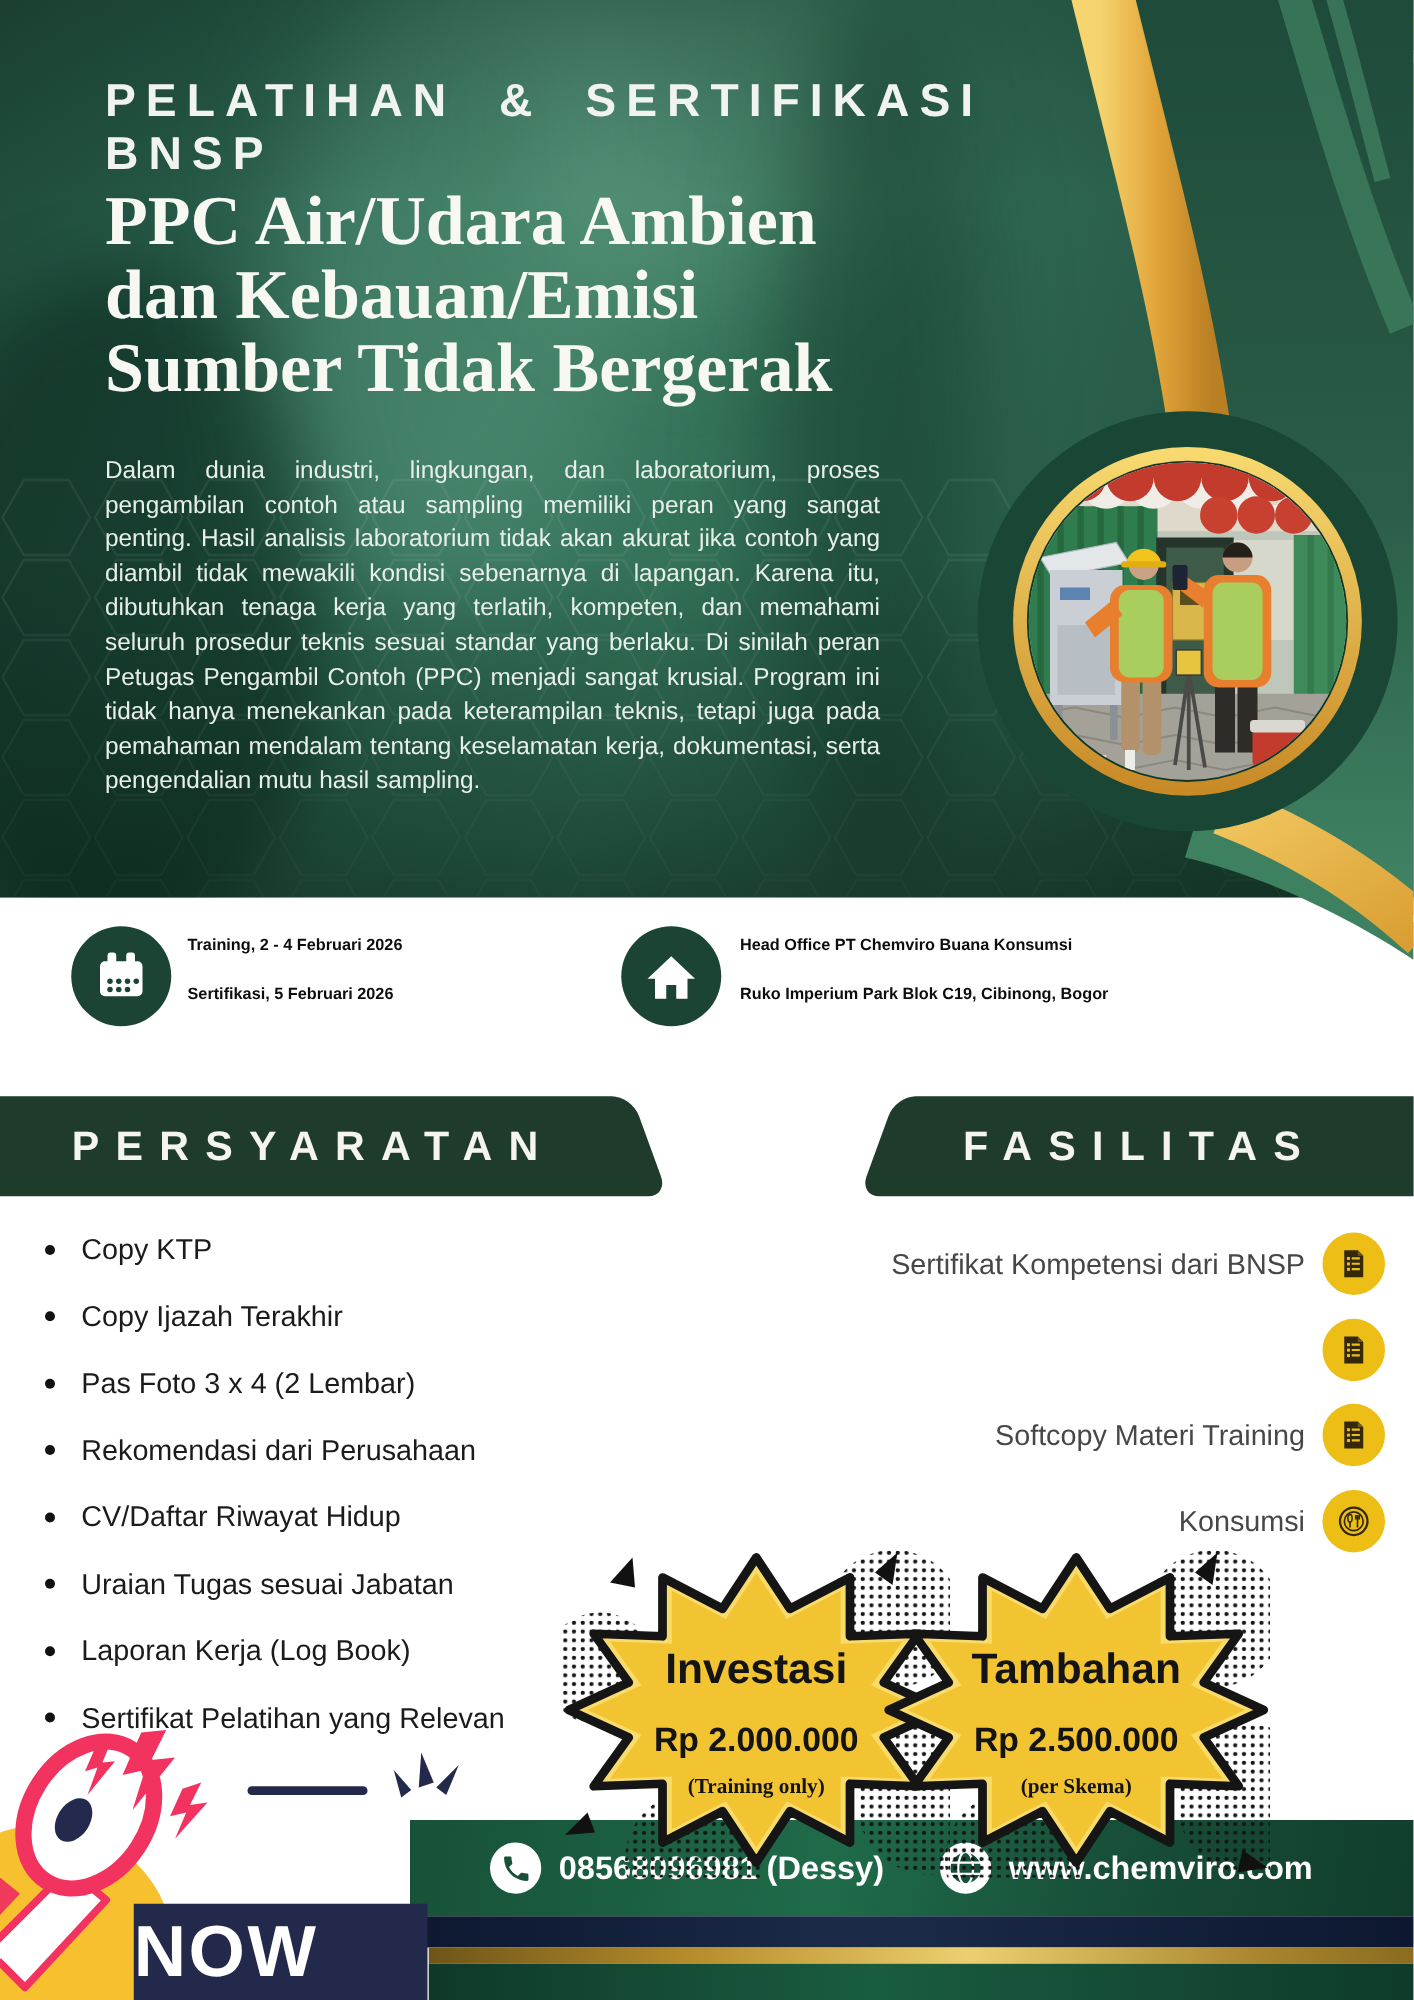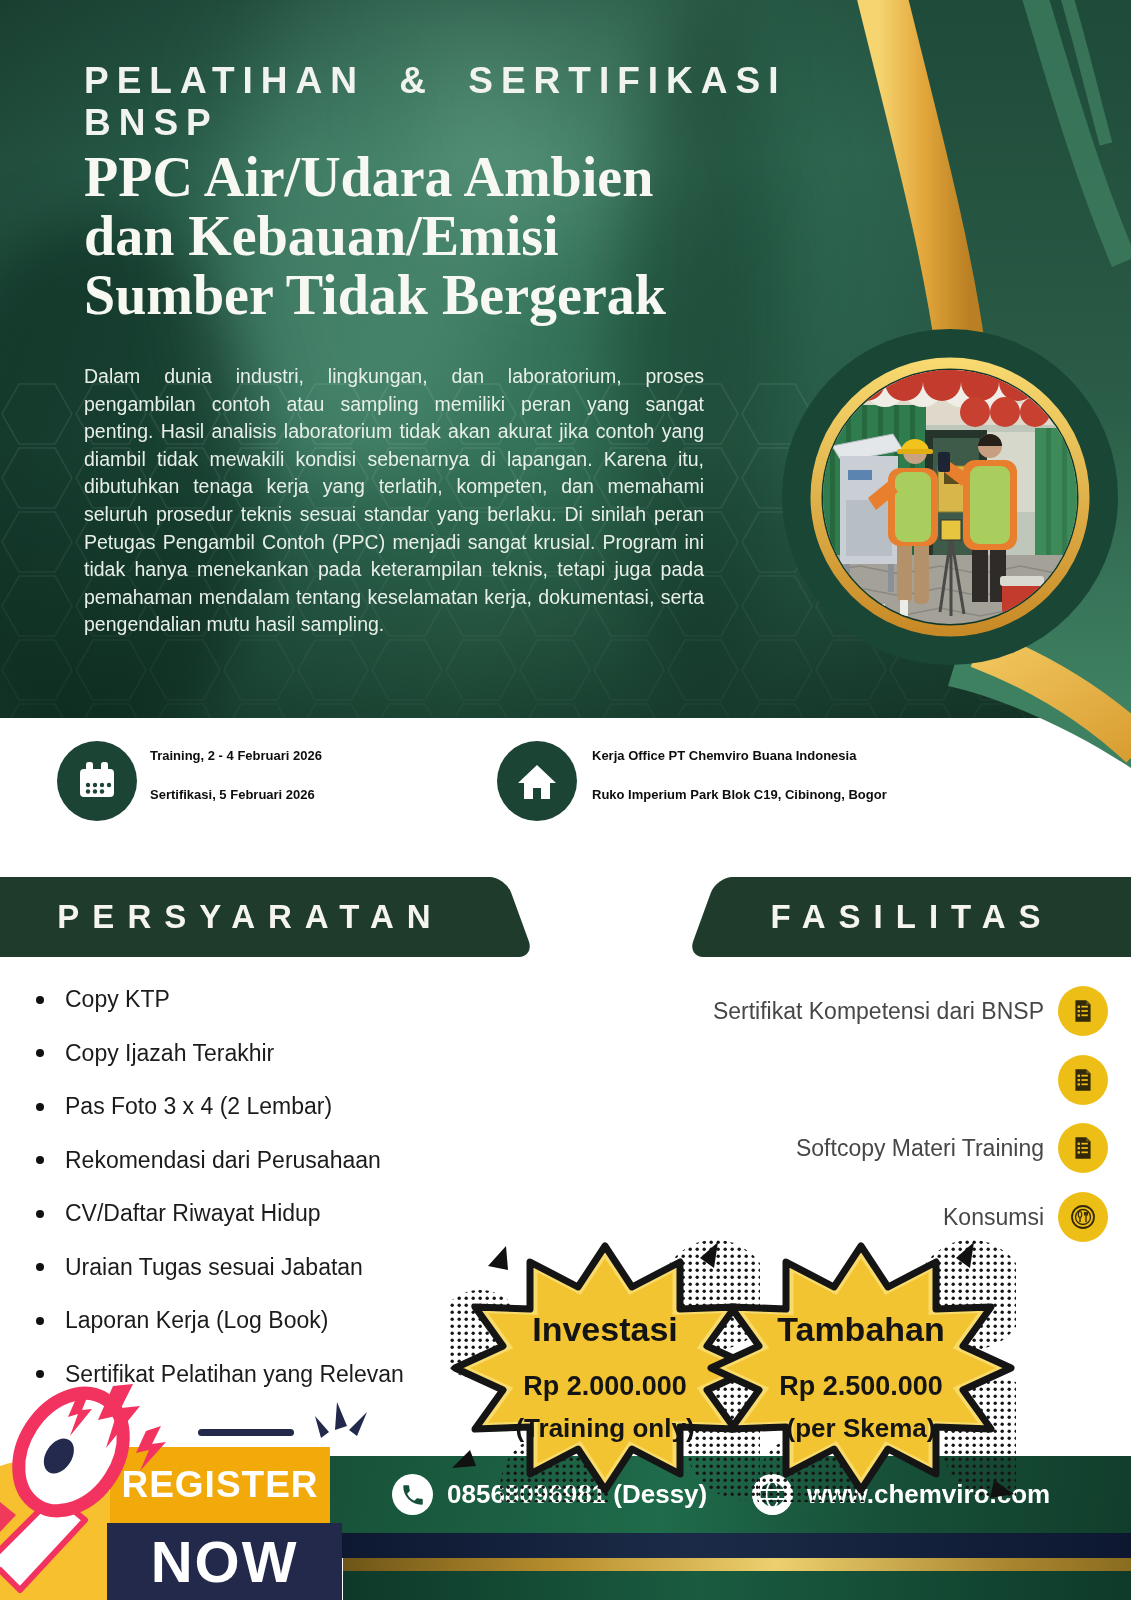--- a/index.html
+++ b/index.html
@@ -57,21 +57,21 @@
   .fas-label{font-size:23px;color:#474747;text-align:right;}
   .fas-circle{width:50px;height:50px;border-radius:50%;background:#EDBE16;margin-left:14px;
               display:flex;align-items:center;justify-content:center;flex:0 0 auto;}
 
   
   .burst{position:absolute;width:310px;height:262px;z-index:5;}
   .burst-a{left:450px;top:1240px;} .burst-b{left:706px;top:1240px;}
   .burst svg{position:absolute;left:0;top:0;}
   .burst-text{position:absolute;inset:0;display:flex;flex-direction:column;align-items:center;justify-content:center;
               transform:translateY(6px);color:#141414;font-weight:700;text-align:center;}
-  .bt-title{font-size:34px;} .bt-amount{font-size:27px;margin-top:22px;} .bt-note{font-size:26px;margin-top:11px;}
+  .bt-title{font-size:34px;} .bt-amount{font-size:27px;margin-top:22px;} .bt-note{font-size:17px;margin-top:11px;font-family:Liberation Serif, serif;}
 
   
   .bar-green{position:absolute;left:328px;top:1456px;width:803px;height:77px;z-index:2;
              background:linear-gradient(100deg,#175138 0%,#1f6b4a 42%,#174f38 70%,#113e2c 100%);}
   .bar-navy{position:absolute;left:328px;top:1533px;width:803px;height:25px;z-index:2;
             background:linear-gradient(90deg,#0d1730,#1b2b47 45%,#0d1730);}
   .bar-gold{position:absolute;left:343px;top:1558px;width:788px;height:13px;z-index:2;
             background:linear-gradient(90deg,#6e5517,#b98f2e 28%,#ecd06f 55%,#a8842d 85%,#8a6c20);}
   .bar-bottom{position:absolute;left:343px;top:1571px;width:788px;height:29px;z-index:2;
             background:linear-gradient(90deg,#0e3929,#1a5c40 45%,#0e3a2a);}
@@ -80,21 +80,21 @@
   .contact-phone{left:392px;top:1474px;} .contact-web{left:752px;top:1474px;}
   .contact-circle{width:41px;height:41px;border-radius:50%;background:#ffffff;
                   display:flex;align-items:center;justify-content:center;flex:0 0 auto;}
   .contact-text{color:#ffffff;font-weight:700;font-size:26px;margin-left:14px;white-space:nowrap;}
 
   
   .reg-box{position:absolute;left:110px;top:1447px;width:220px;height:76px;background:#F2A90A;z-index:4;
            display:flex;align-items:center;justify-content:center;}
   .reg-box span{color:#fff;font-weight:700;font-size:37px;letter-spacing:1px;}
   .now-box{position:absolute;left:107px;top:1523px;width:235px;height:77px;background:#23294B;z-index:4;
-           display:flex;align-items:center;justify-content:center;}
+           display:flex;align-items:center;justify-content:flex-start;}
   .now-box span{color:#fff;font-weight:700;font-size:58px;letter-spacing:2px;}
   .reg-line{position:absolute;left:198px;top:1429px;width:96px;height:7px;border-radius:4px;background:#23294B;z-index:4;}
   .sparks{position:absolute;left:313px;top:1396px;z-index:4;}
   .mega-circle{position:absolute;left:-70px;top:1460px;width:210px;height:210px;border-radius:50%;
                background:#F6C02E;z-index:3;}
   .horn{position:absolute;left:-72px;top:1376px;z-index:6;}
 </style>
 </head>
 <body>
 
@@ -271,21 +271,21 @@
     </svg>
   </div>
   <div class="info-l1 sch1">Training, 2 - 4 Februari 2026</div>
   <div class="info-l2 sch2">Sertifikasi, 5 Februari 2026</div>
 
   <div class="info-icon ic-home">
     <svg width="46" height="46" viewBox="0 0 46 46">
       <path d="M23,7 L42,25 L36,25 L36,41 L27,41 L27,30 L19,30 L19,41 L10,41 L10,25 L4,25 Z" fill="#ffffff"></path>
     </svg>
   </div>
-  <div class="info-l1 ven1">Kerja Office PT Chemviro Buana Indonesia</div>
+  <div class="info-l1 ven1">Head Office PT Chemviro Buana Konsumsi</div>
   <div class="info-l2 ven2">Ruko Imperium Park Blok C19, Cibinong, Bogor</div>
 
   <div class="banner banner-left"></div>
   <div class="banner banner-right"></div>
   <div class="banner-label lab-req">PERSYARATAN</div>
   <div class="banner-label lab-fas">FASILITAS</div>
 
   <ul class="req-list">
     <li>
         <span class="bullet"></span>
@@ -462,23 +462,20 @@
     <span class="contact-text">www.chemviro.com</span>
   </div>
 
   <div class="reg-line"></div>
   <svg class="sparks" width="60" height="60" viewBox="0 0 60 60">
     <polygon points="8,42 2,20 16,36" fill="#23294B"></polygon>
     <polygon points="22,34 24,6 34,30" fill="#23294B"></polygon>
     <polygon points="36,34 54,16 44,40" fill="#23294B"></polygon>
   </svg>
   <div class="mega-circle"></div>
-  <div class="reg-box">
-    <span>REGISTER</span>
-  </div>
   <div class="now-box">
     <span>NOW</span>
   </div>
 
   <svg class="horn" width="262" height="224" viewBox="0 0 262 224">
 
     <polygon points="127,119 157,144 92,214 62,184" fill="#ffffff" stroke="#F3335F" stroke-width="6" stroke-linejoin="round"></polygon>
     <polygon points="57,169 77,186 42,224 22,207" fill="#ffffff"></polygon>
     <polygon points="72,126 88,139 72,156" fill="#EF3A5B"></polygon>
 

